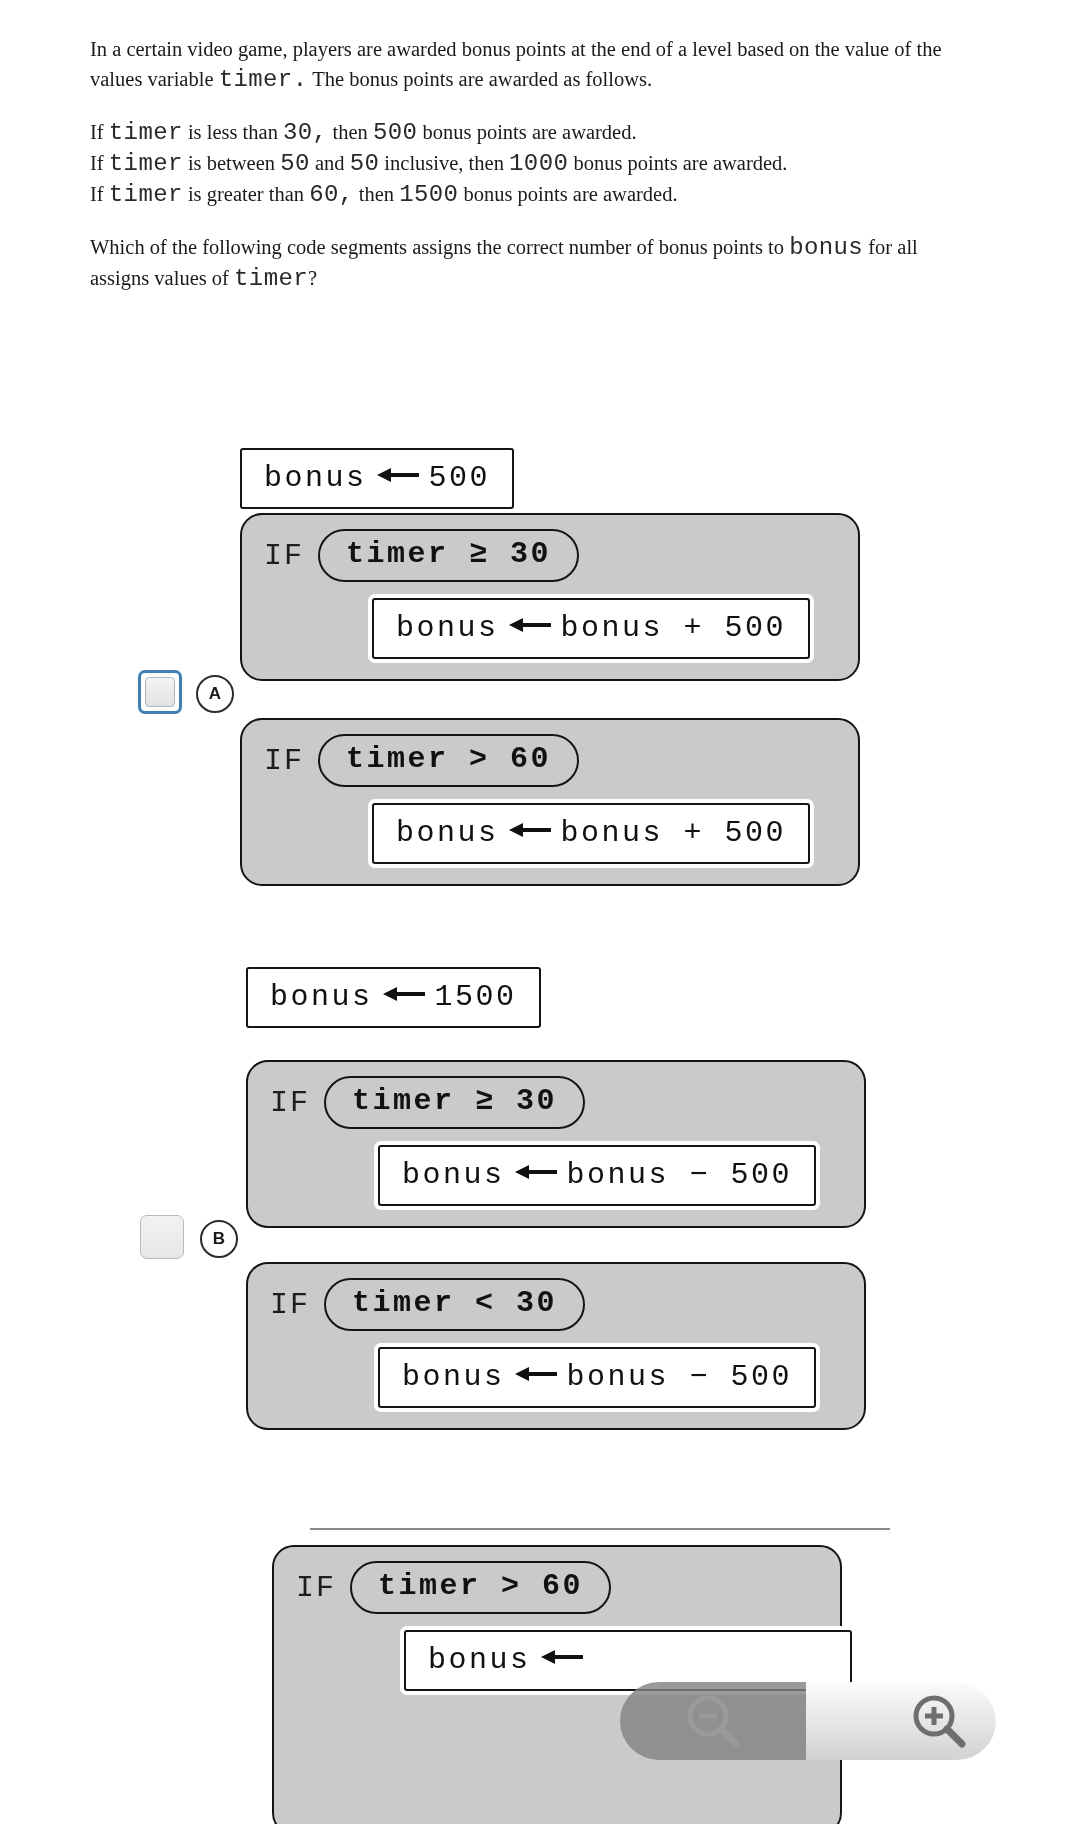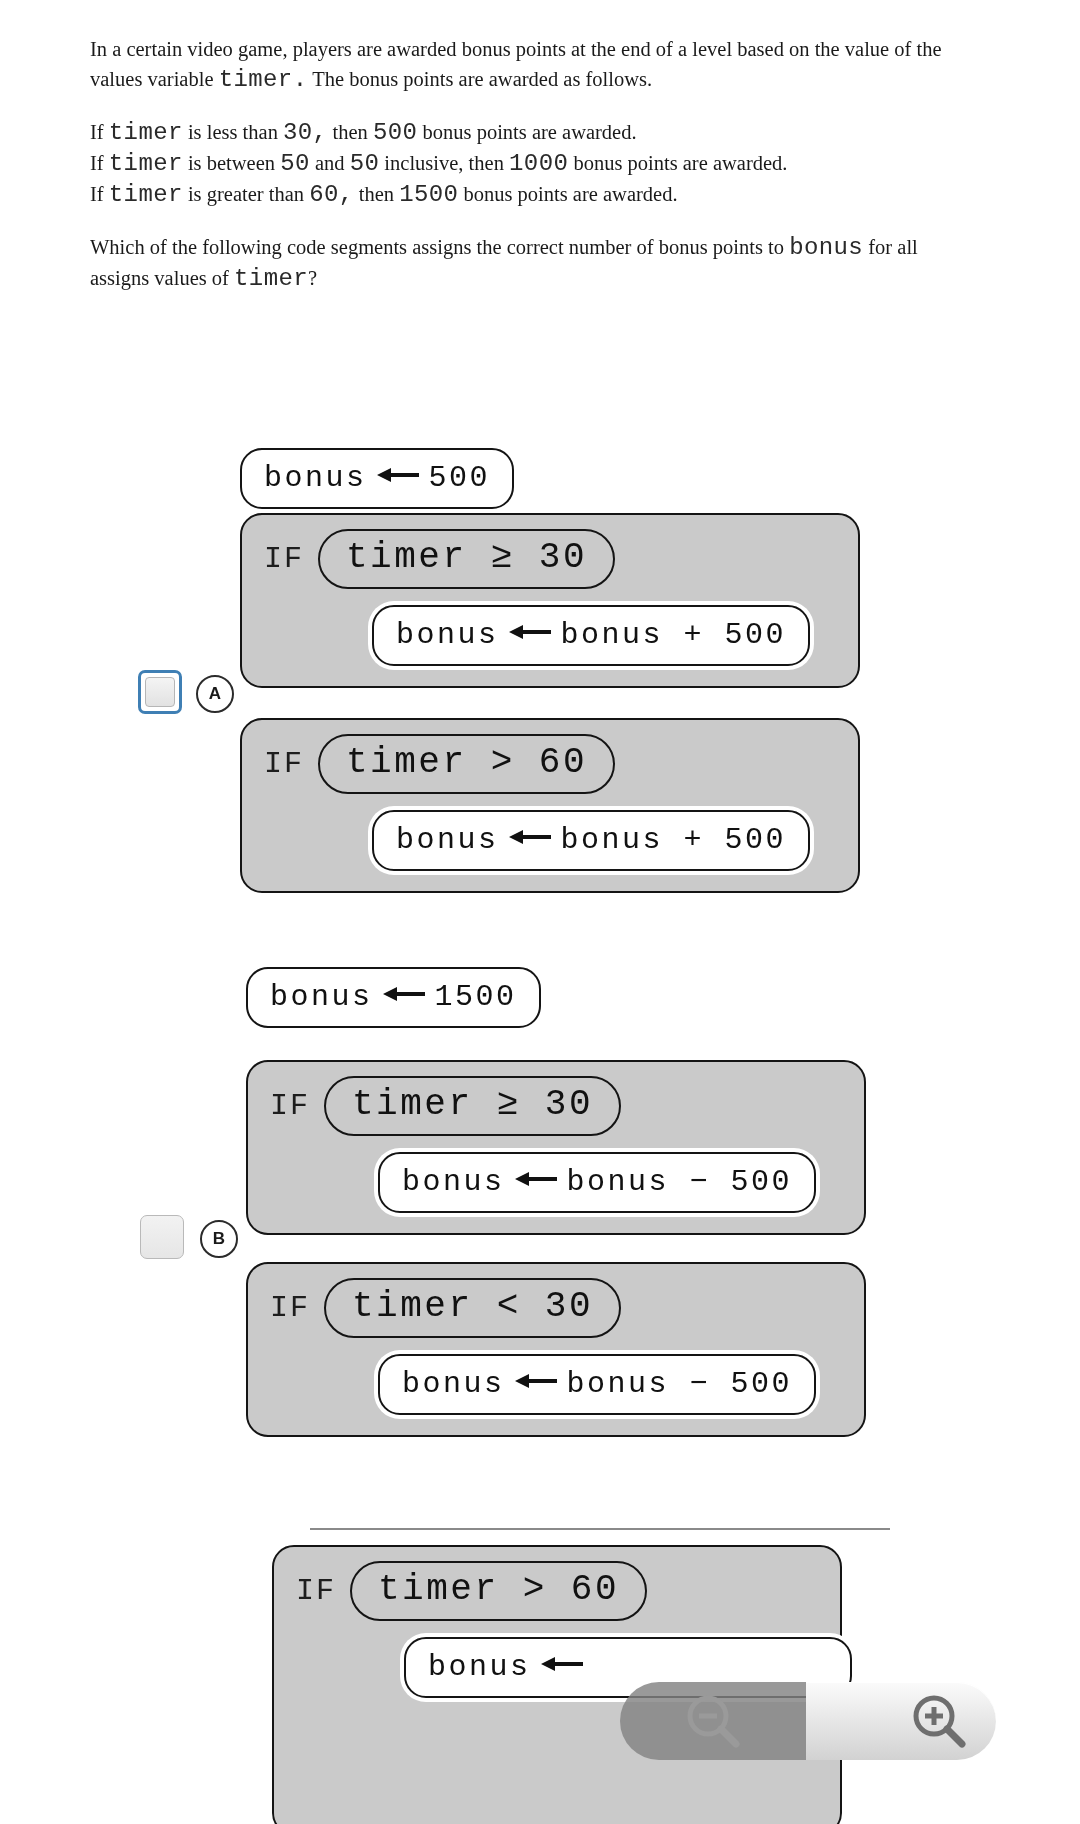--- a/index.html
+++ b/index.html
@@ -61,21 +61,21 @@
     font-weight:bold;font-size:17px;
     display:flex;align-items:center;justify-content:center;
     color:#1a1a1a;
   }
 
   
   .seg{position:absolute;}
   .stmt{
     background:#ffffff;
     border:2.5px solid #141414;
-    border-radius:22px;
+    border-radius:3px;
     box-shadow:0 0 0 4px #ffffff;
     display:inline-block;
     padding:10px 22px 12px 22px;
     white-space:nowrap;
   }
   .stmt .mono{font-size:30px;letter-spacing:2.5px;color:#111;}
   .ifblock{
     background:#cacaca;
     border:2.5px solid #141414;
     border-radius:22px;
@@ -84,21 +84,21 @@
   }
   .ifrow{display:flex;align-items:center;gap:14px;}
   .ifkw{font-family:"Liberation Mono", monospace;font-size:30px;letter-spacing:2px;color:#1d1d1d;}
   .cond{
     border:2.5px solid #141414;
     border-radius:999px;
     background:transparent;
     padding:6px 26px 9px 26px;
     white-space:nowrap;
   }
-  .cond .mono{font-size:36px;letter-spacing:2.5px;color:#111;}
+  .cond .mono{font-size:30px;letter-spacing:2.5px;color:#111;font-weight:bold;}
   .body-stmt{
     margin-top:16px;
     margin-left:108px;
     display:inline-block;
   }
   .arrow{
     display:inline-block;
     width:46px;height:30px;
     vertical-align:-4px;
     margin:0 4px;

